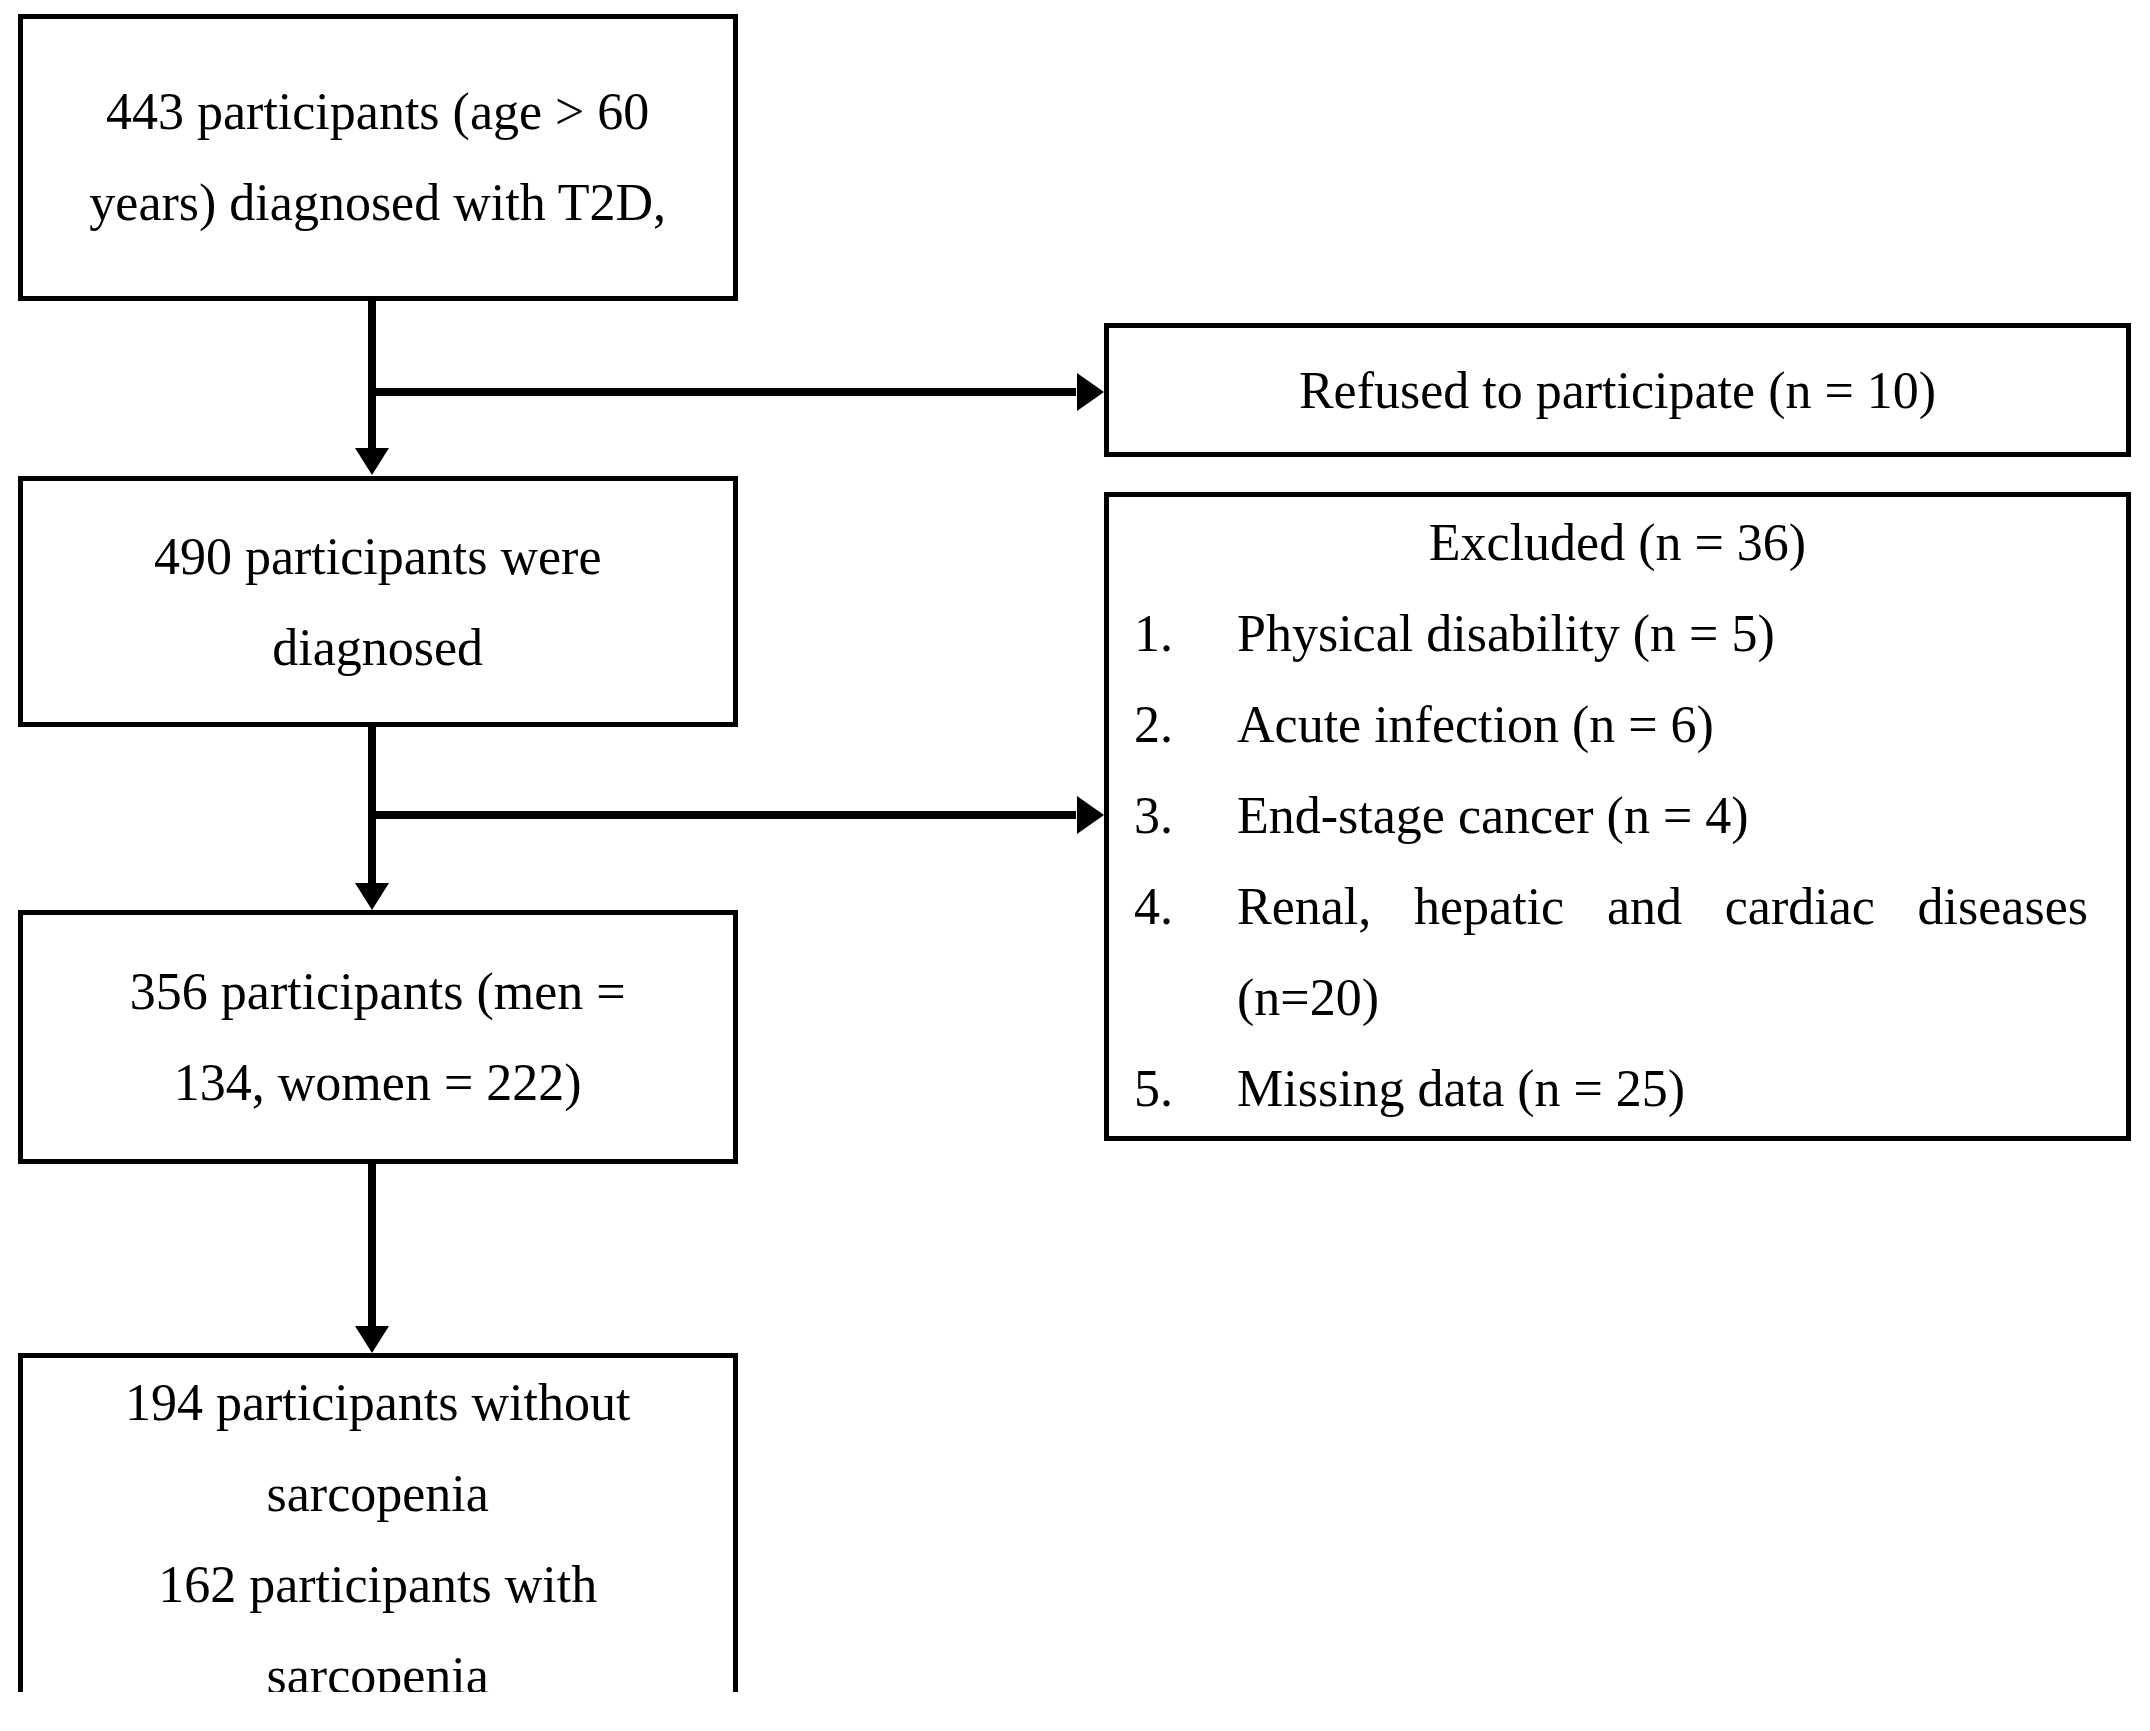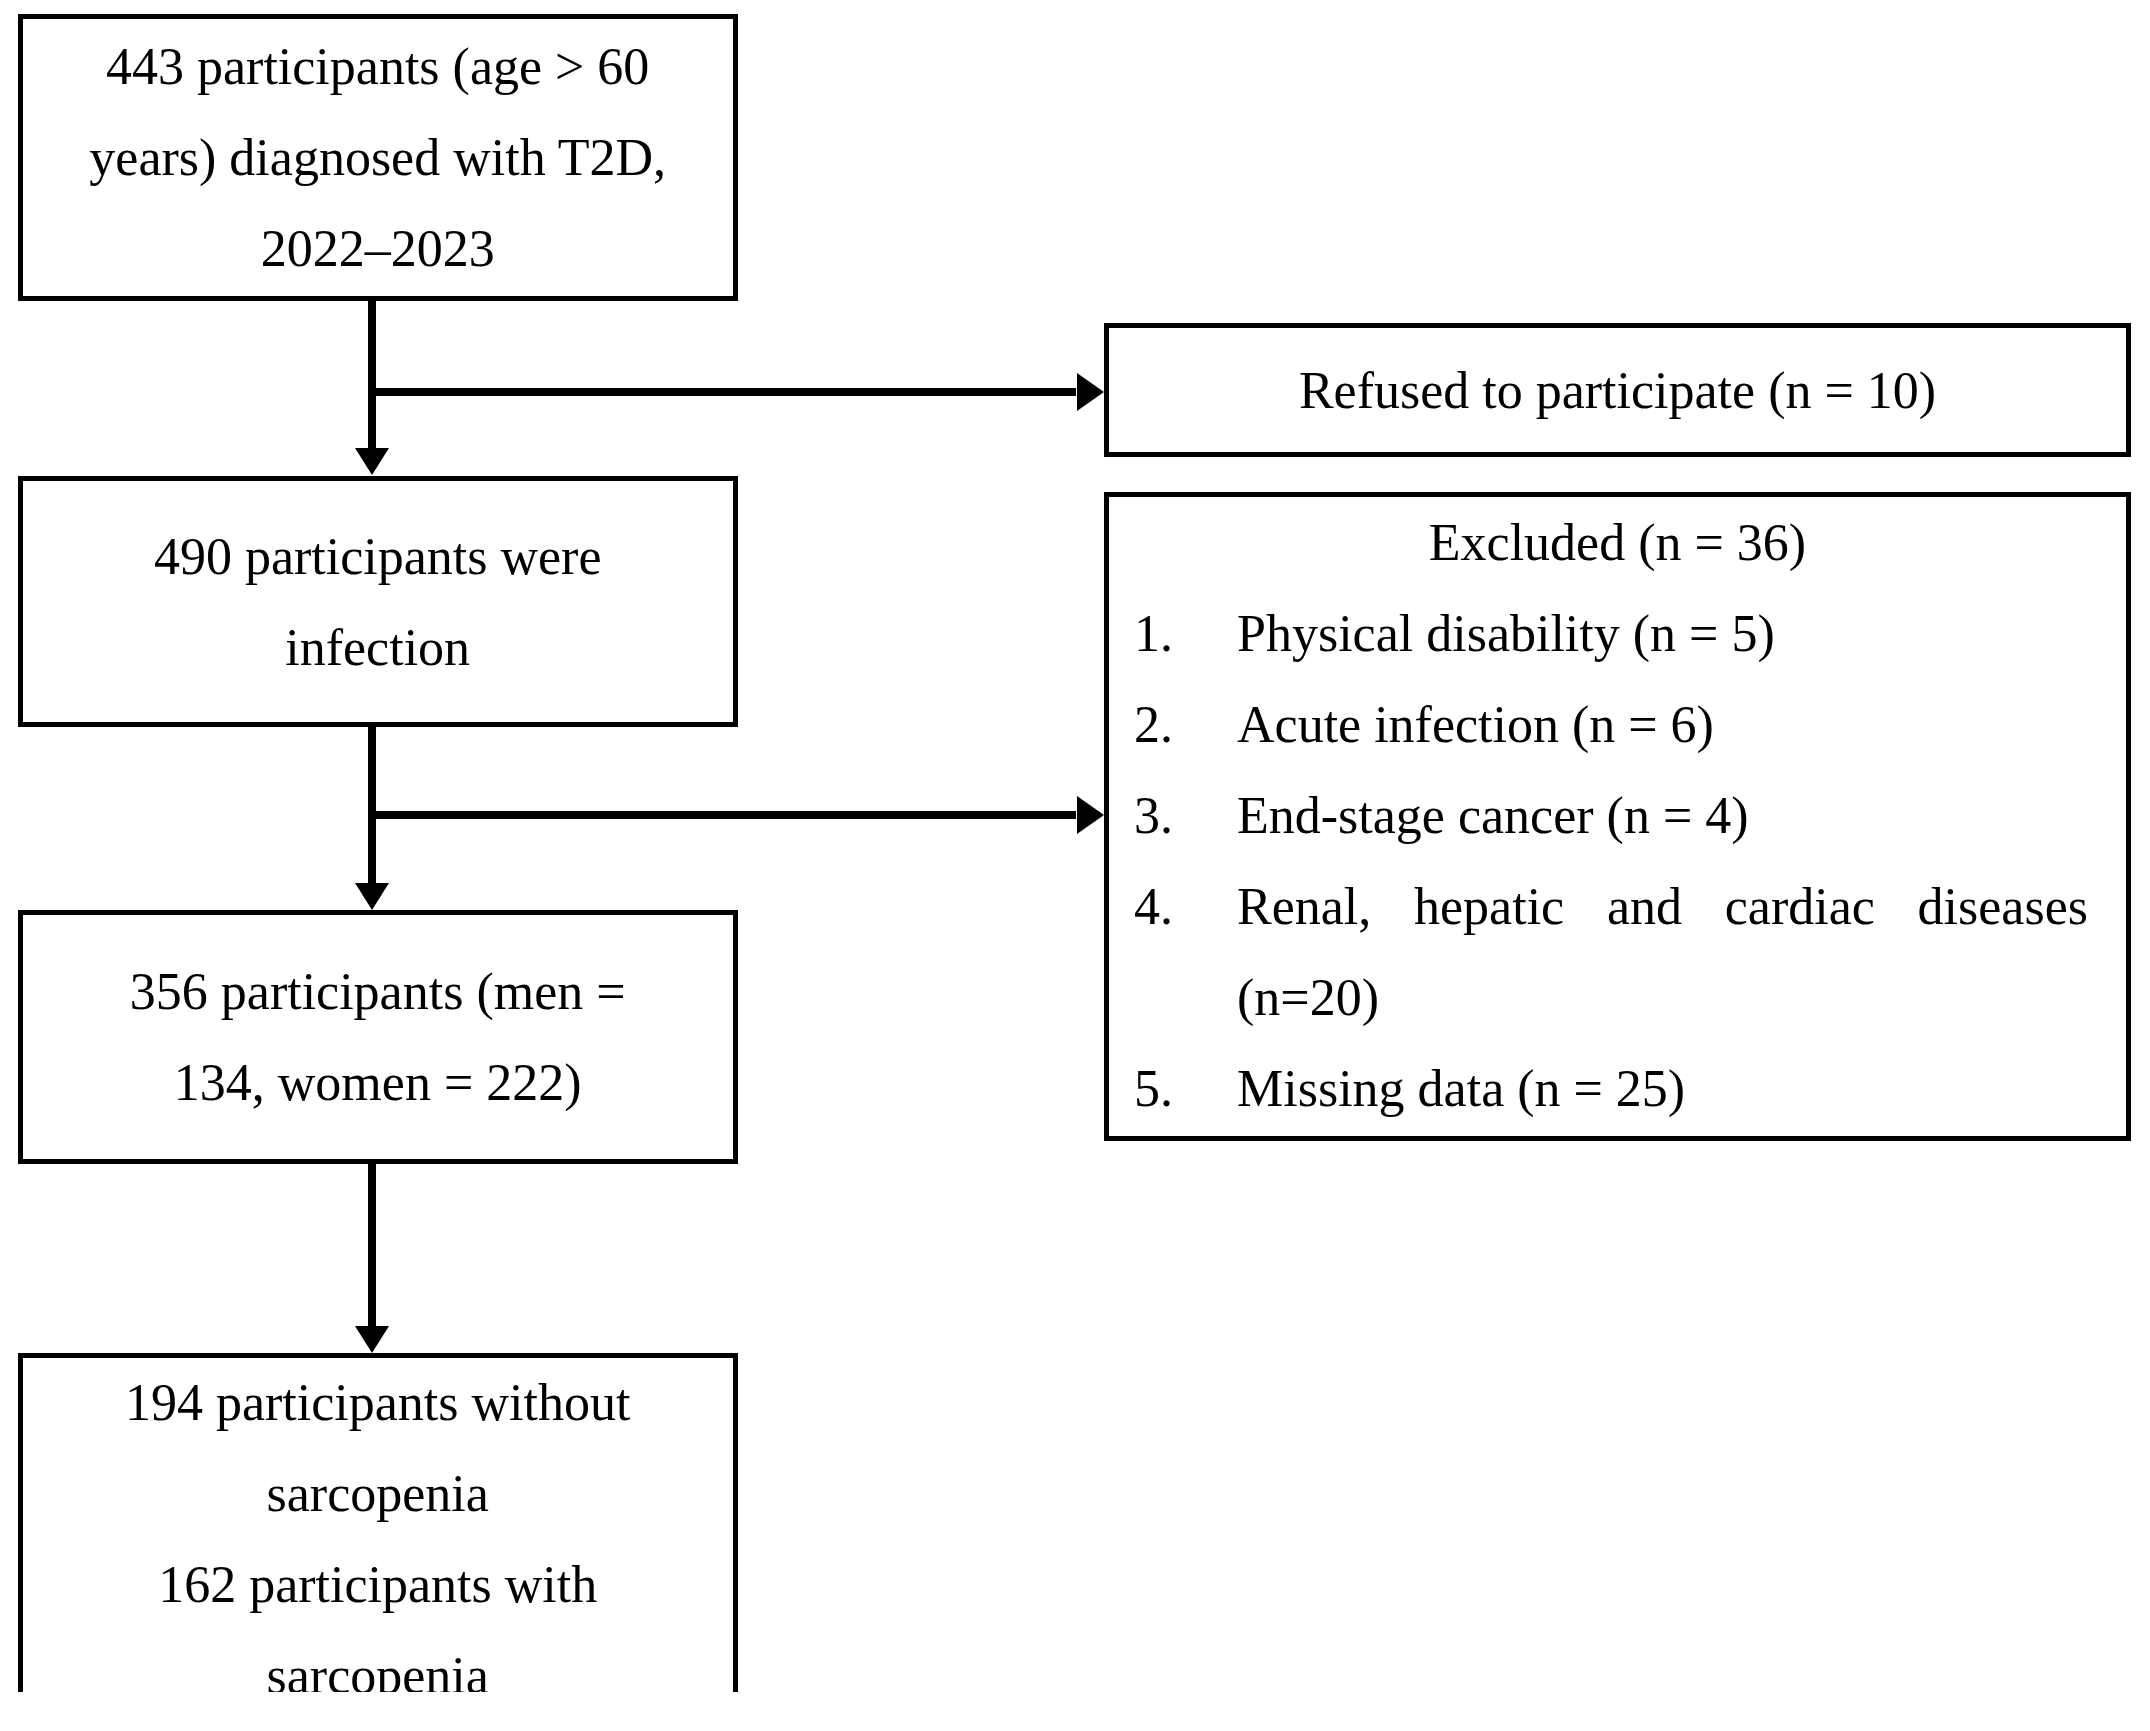--- a/index.html
+++ b/index.html
@@ -105,30 +105,29 @@
   #v3-head  { left: 355px; top: 1326px; }
 </style>
 </head>
 <body>
 
 <div id="canvas">
 
   <div class="box lbox center-box" id="box-initial">
     <div class="bline">443 participants (age &gt; 60</div>
     <div class="bline">years) diagnosed with T2D,</div>
-    <div class="bline">2022–2023</div>
   </div>
 
   <div class="box center-box" id="box-refused">
     <div class="bline">Refused to participate (n = 10)</div>
   </div>
 
   <div class="box lbox center-box" id="box-included">
     <div class="bline">490 participants were</div>
-    <div class="bline">infection</div>
+    <div class="bline">diagnosed</div>
   </div>
 
   <div class="box" id="box-excluded">
     <div class="ex-title">Excluded (n = 36)</div>
     <div class="ex-item">
       <span class="ex-num">1.</span>
       <span class="ex-text">Physical disability (n = 5)</span>
     </div>
     <div class="ex-item">
       <span class="ex-num">2.</span>

